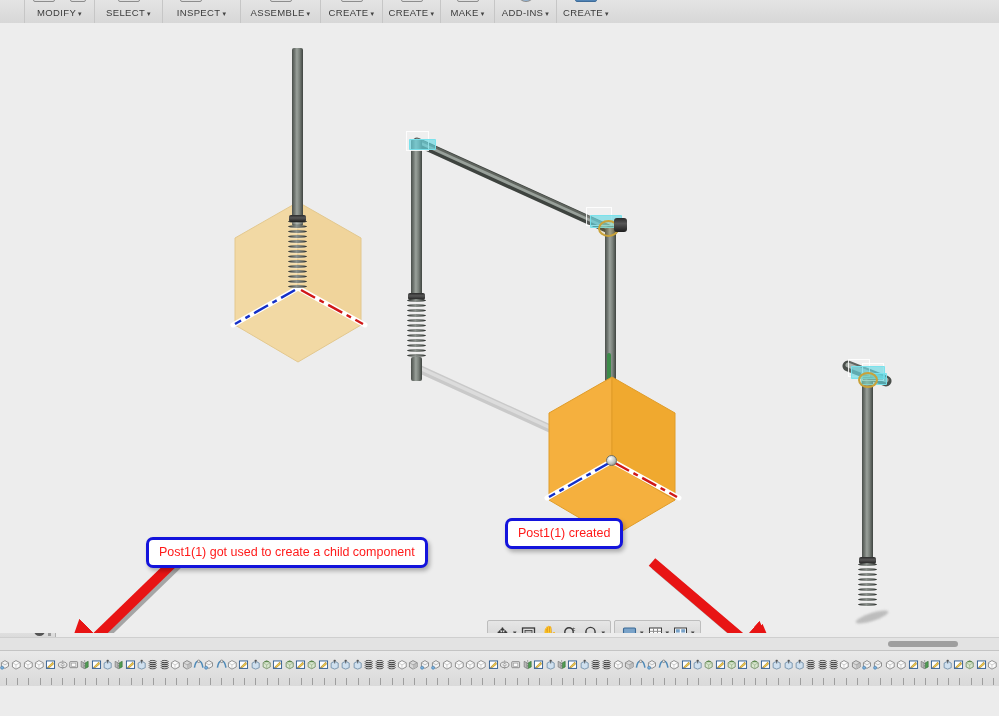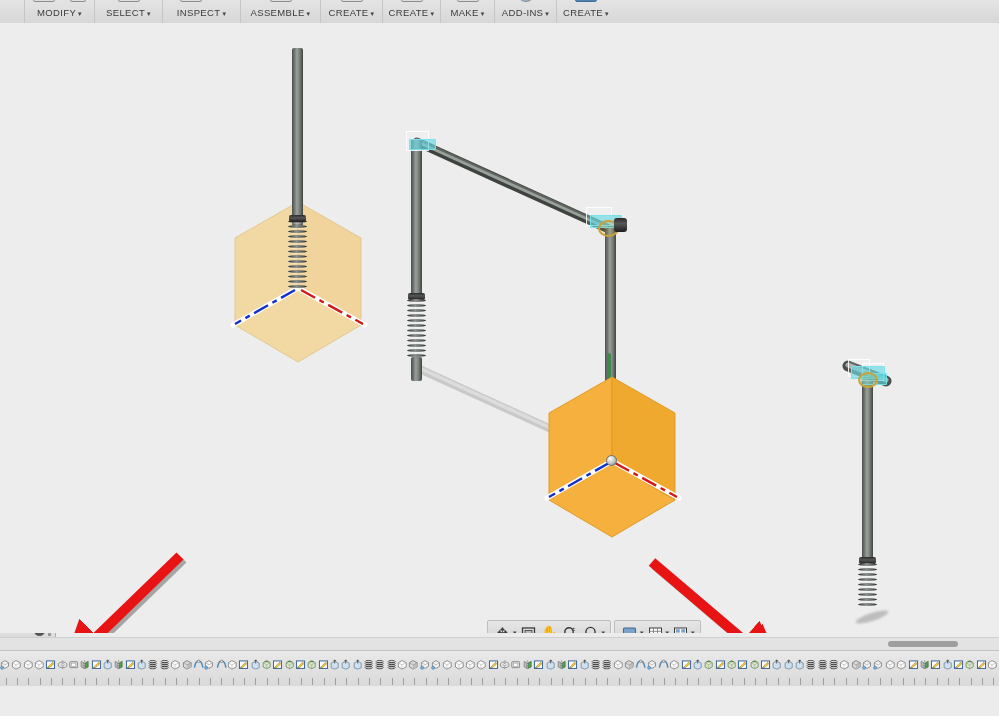--- a/index.html
+++ b/index.html
@@ -416,20 +416,26 @@
         </marker>
       </defs>
 
       <line x1="183" y1="536" x2="84" y2="632" stroke="rgba(0,0,0,.3)" stroke-width="10" marker-end="url(#ah)"></line>
       <line x1="180" y1="533" x2="81" y2="629" stroke="#e81414" stroke-width="10" marker-end="url(#ah)"></line>
 
       <line x1="655" y1="542" x2="763" y2="634" stroke="rgba(0,0,0,.3)" stroke-width="10" marker-end="url(#ah)"></line>
       <line x1="652" y1="539" x2="760" y2="631" stroke="#e81414" stroke-width="10" marker-end="url(#ah)"></line>
     </svg>
 
+    <div class="callout" style="left:146px;top:514px">
+      <span>Post1(1) got used to create a child component</span>
+    </div>
+    <div class="callout" style="left:505px;top:495px">
+      <span>Post1(1) created</span>
+    </div>
 
     <div class="navbar" style="top:597px">
       <div class="navgrp">
         <div class="navbtn">✥</div>
         <span class="navcaret">▾</span>
         <div class="navbtn">
           <svg width="15" height="13" viewBox="0 0 15 13">
               <rect x="1.5" y="2" width="12" height="9" fill="none" stroke="#3a3a3a" stroke-width="1.3"></rect>
               <rect x="4" y="4.5" width="7" height="4" fill="#b9b9b9" stroke="#3a3a3a" stroke-width=".8"></rect>
             </svg>

